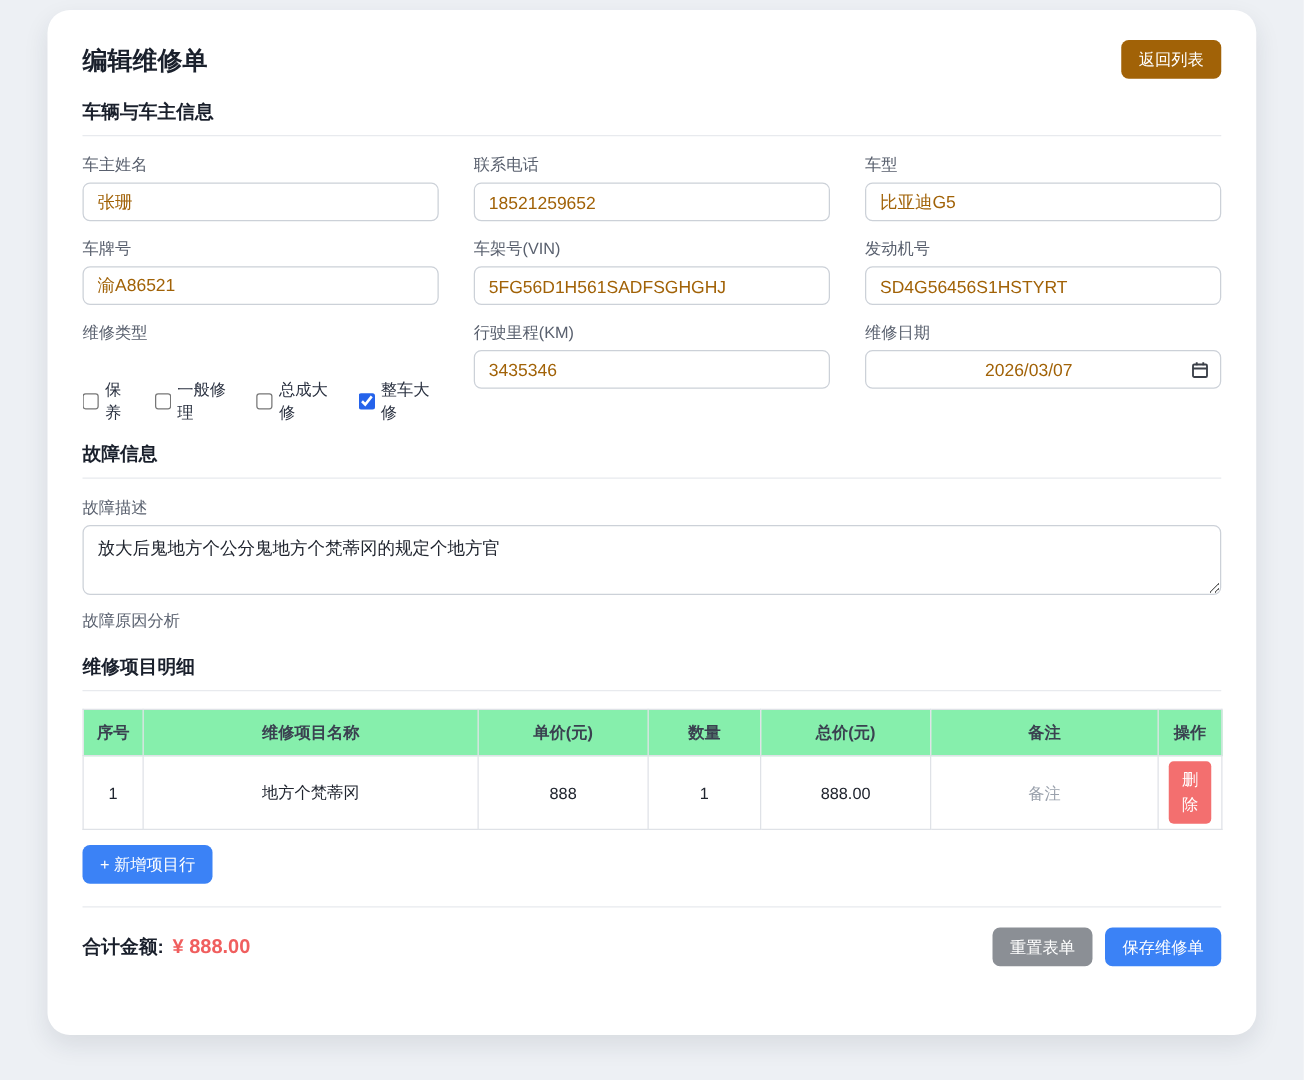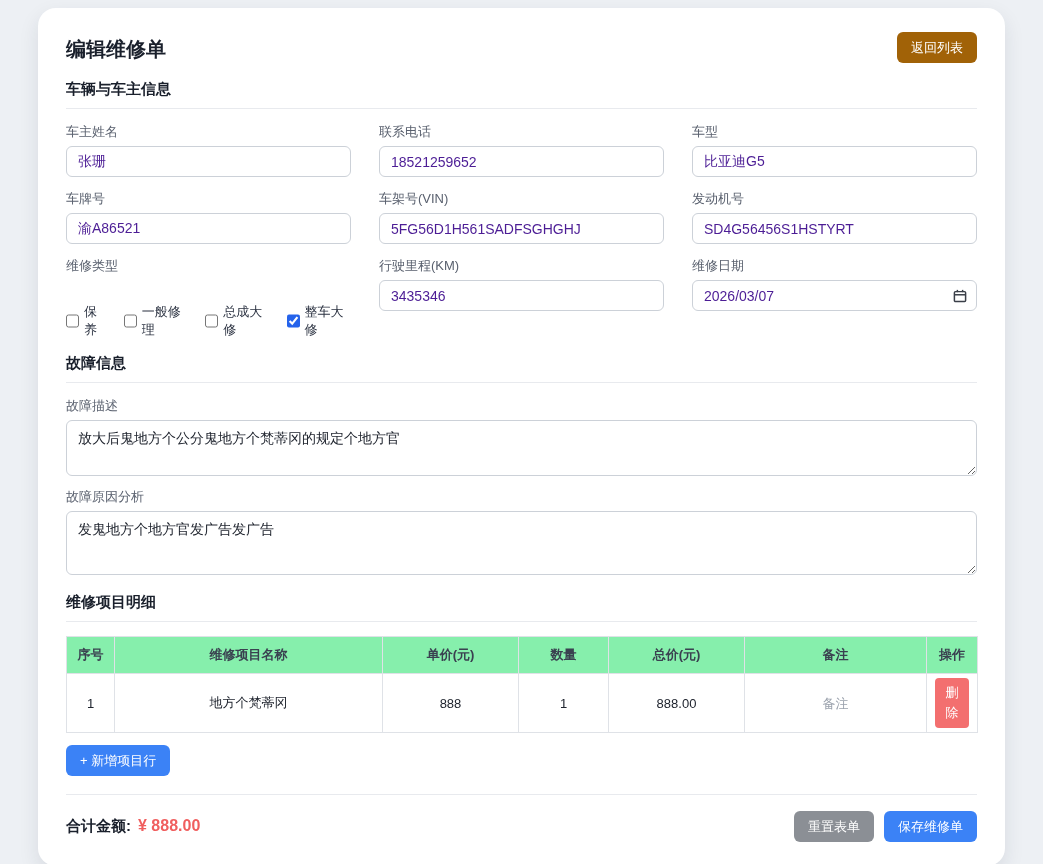--- a/index.html
+++ b/index.html
@@ -25,27 +25,27 @@
   .btn-back { background:#a16207; }
   .section-title {
     font-size:15px; font-weight:bold; color:#1a202c;
     padding-bottom:9px; border-bottom:1px solid #e8eaee; margin-bottom:14px;
   }
   .mt { margin-top:18px; }
   .grid3 { display:grid; grid-template-columns:repeat(3,1fr); column-gap:28px; row-gap:13px; }
   .field-label { display:block; font-size:13px; color:#59606e; margin-bottom:5px; }
   .text-input {
     width:100%; height:31px; border:1px solid #ccd1d8; border-radius:6px;
-    padding:0 11px; font-size:14px; color:#4c1d95; font-family:inherit; outline:none; background:#fff;
+    padding:0 11px; font-size:14px; color:#a16207; font-family:inherit; outline:none; background:#fff;
   }
   .checks { display:flex; align-items:center; gap:17px; height:31px;margin-top:30px; }
   .check-item { display:flex; align-items:center; gap:5px; font-size:13px; color:#2a3140; cursor:pointer; }
   .check-item input { width:14px; height:14px; margin:0; accent-color:#2563eb; cursor:pointer; }
   .date-wrap { position:relative; }
-  .date-wrap .text-input { padding-right:34px; }
+  .date-wrap .text-input { padding-right:34px;text-align:center; }
   .cal-icon { position:absolute; right:10px; top:50%; transform:translateY(-50%); line-height:0; }
   textarea.area {
     width:100%; border:1px solid #ccd1d8; border-radius:6px;
     padding:9px 11px; font-size:14px; color:#20252f; font-family:inherit;
     resize:vertical; outline:none; display:block;
   }
   .area-desc { height:56px; }
   .area-cause { height:64px; }
   .field-block { margin-bottom:12px; }
   table.items {
@@ -164,21 +164,20 @@
   
   <div class="section-title mt">故障信息</div>
 
   <div class="field-block">
     <label class="field-label">故障描述</label>
     <textarea class="area area-desc" style="">放大后鬼地方个公分鬼地方个梵蒂冈的规定个地方官</textarea>
   </div>
 
   <div class="field-block">
     <label class="field-label">故障原因分析</label>
-    <textarea class="area area-cause" style="">发鬼地方个地方官发广告发广告</textarea>
   </div>
 
   
   <div class="section-title mt">维修项目明细</div>
 
   <table class="items">
     <colgroup>
       <col style="width:48px">
         <col style="width:268px">
         <col style="width:136px">

